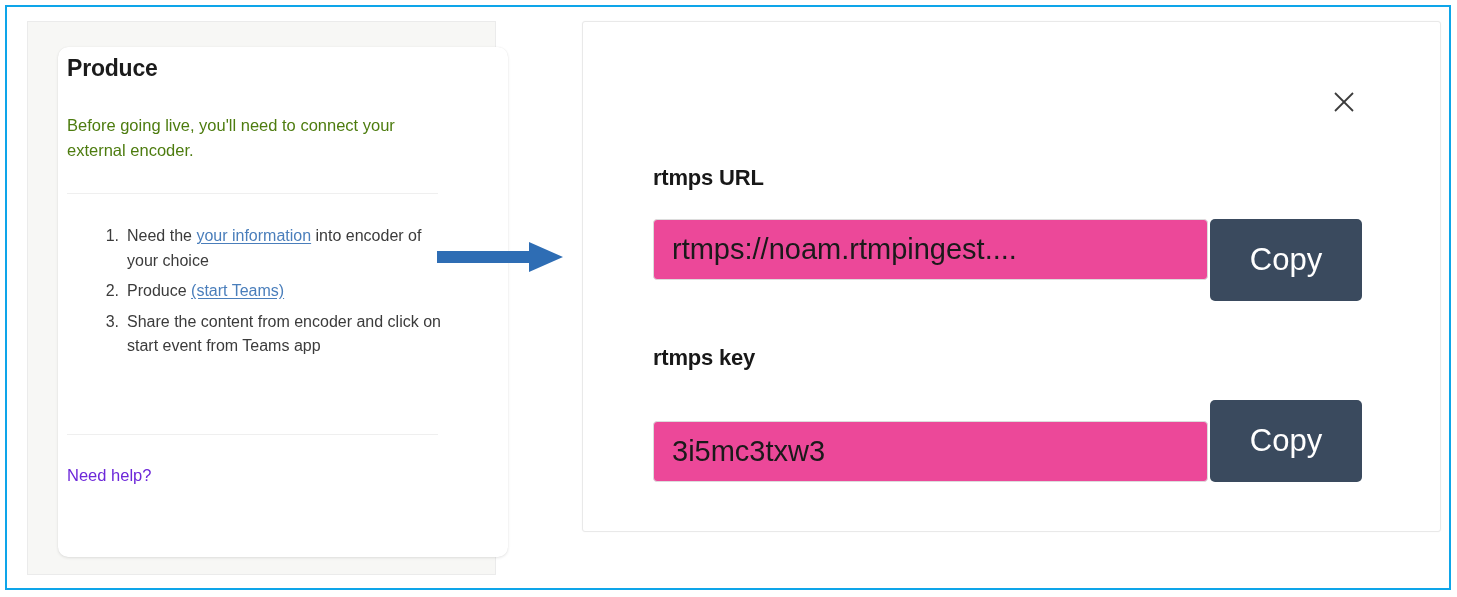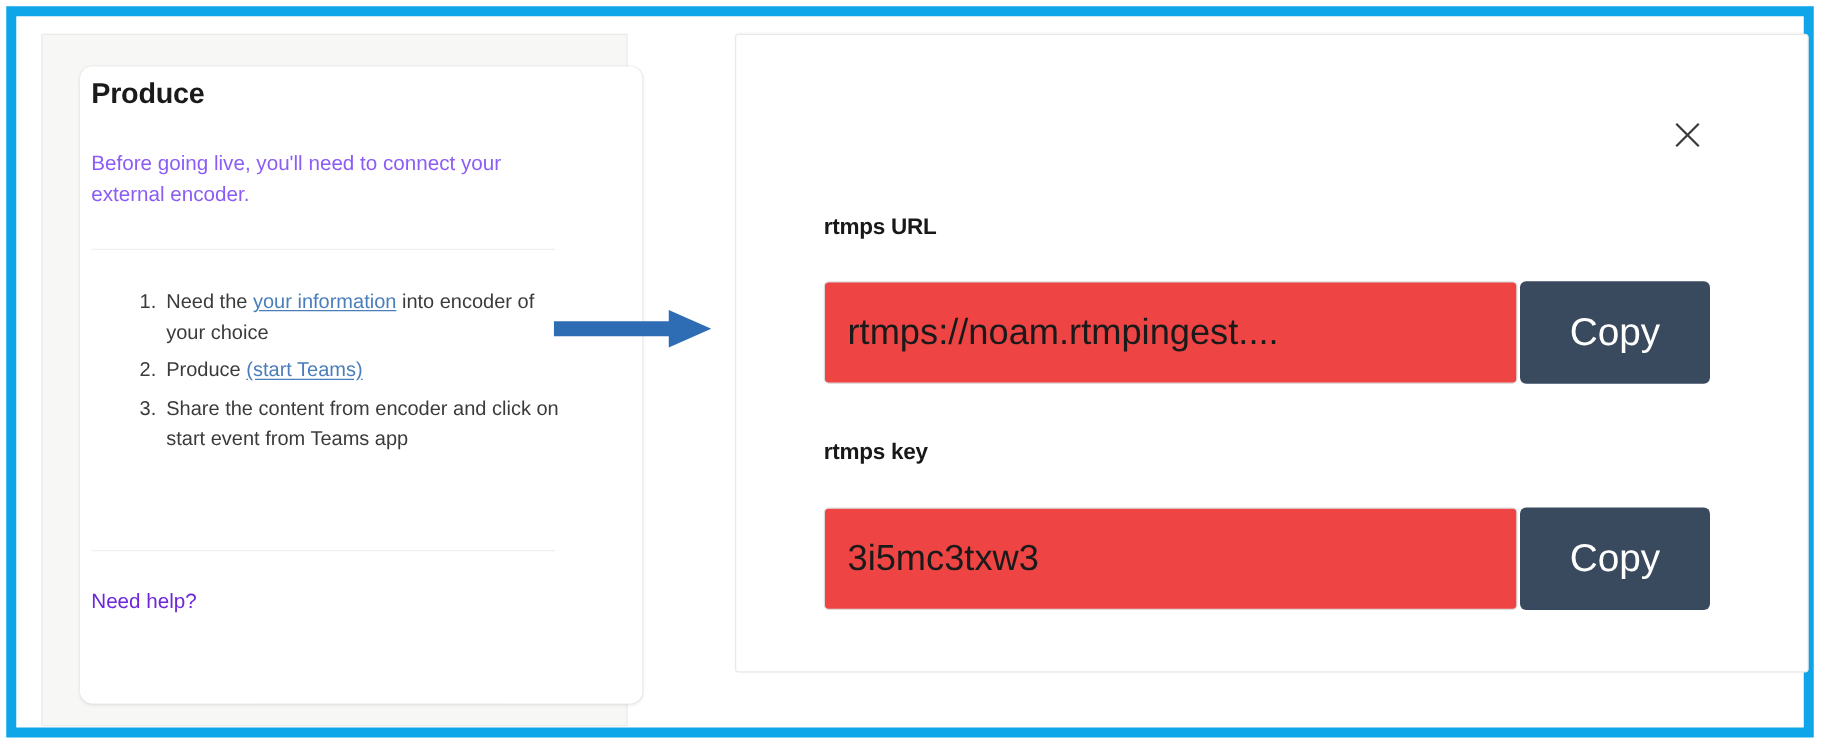--- a/index.html
+++ b/index.html
@@ -19,21 +19,21 @@
     height: 597px;
     background: #ffffff;
   }
   
   .outer-frame {
     position: absolute;
     left: 5px;
     top: 5px;
     width: 1446px;
     height: 585px;
-    border: 8px solid #0ea5e9;
+    border: 2px solid #0ea5e9;
     box-sizing: border-box;
     background: #ffffff;
   }
 
   
   .left-shell {
     position: absolute;
     left: 20px;
     top: 14px;
     width: 469px;
@@ -62,21 +62,21 @@
     color: #1b1b1b;
     letter-spacing: -0.2px;
   }
   .produce-sub {
     position: absolute;
     left: 39px;
     top: 91px;
     width: 330px;
     font-size: 16.5px;
     line-height: 25px;
-    color: #8b5cf6;
+    color: #4d7c0f;
   }
   .divider {
     position: absolute;
     left: 39px;
     width: 371px;
     height: 1px;
     background: #efefef;
   }
   .divider-top { top: 171px; }
   .divider-bottom { top: 412px; }
@@ -153,46 +153,46 @@
     align-items: center;
     justify-content: center;
     cursor: pointer;
     color: #3b3b3b;
   }
   .close-btn svg { display: block; }
 
   .field-label {
     position: absolute;
     left: 646px;
-    font-size: 18px;
+    font-size: 22px;
     font-weight: bold;
     color: #181818;
     letter-spacing: -0.2px;
   }
   .label-url { top: 158px; }
   .label-key { top: 338px; }
 
   .field-row {
     position: absolute;
     left: 646px;
     width: 726px;
     height: 82px;
     display: flex;
     align-items: stretch;
   }
   .row-url { top: 212px; }
-  .row-key { top: 393px; }
+  .row-key { top: 393px; align-items: flex-end; }
 
   .text-input {
     width: 555px;
-    height: 82px;
+    height: 61px;
     box-sizing: border-box;
     border: 1px solid #dcdcdc;
     border-radius: 4px;
-    background: #ef4444;
+    background: #ec4899;
     font-family: "Liberation Sans", sans-serif;
     font-size: 29px;
     color: #1a1a1a;
     padding: 0 18px;
     outline: none;
     overflow: hidden;
     white-space: nowrap;
   }
   .copy-btn {
     margin-left: 2px;

